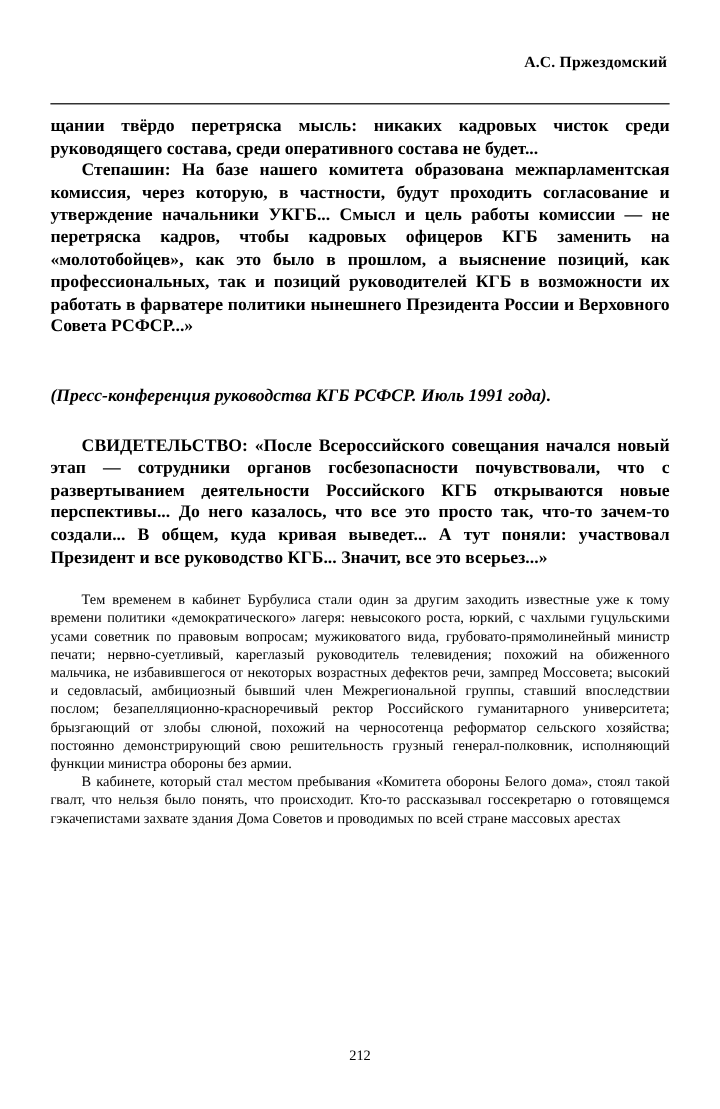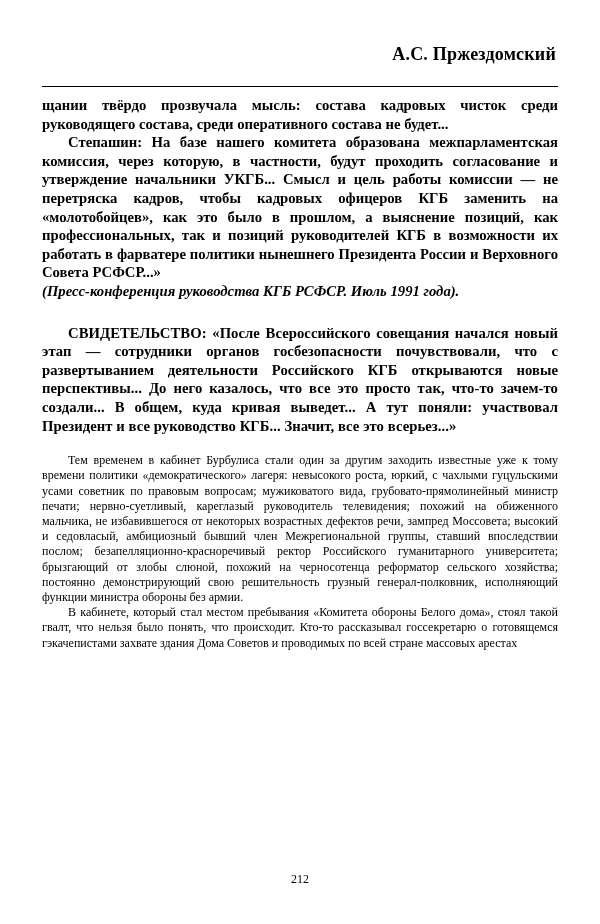--- a/index.html
+++ b/index.html
@@ -19,21 +19,21 @@
     width: 600px;
     height: 924px;
     box-sizing: border-box;
     padding: 0;
   }
   .header {
     position: absolute;
     top: 44px;
     right: 44px;
     font-family: "Liberation Serif", serif;
-    font-size: 18px;
+    font-size: 13px;
     font-weight: bold;
     letter-spacing: 0.2px;
     text-align: center;
   }
   .rule {
     position: absolute;
     top: 86px;
     left: 42px;
     width: 516px;
     height: 1px;
@@ -55,20 +55,21 @@
   }
   .bold {
     font-weight: bold;
   }
   .indent {
     text-indent: 26px;
   }
   .bolditalic {
     font-weight: bold;
     font-style: italic;
+    margin-top: 39px;
   }
   .block-gap {
     margin-top: 18px;
   }
   .block-gap-lg {
     margin-top: 23px;
   }
   .testimony {
     letter-spacing: 0.05px;
   }
@@ -90,21 +91,21 @@
 <body>
 
 <div class="page">
 
   <div class="header">А.С. Пржездомский</div>
 
   <div class="rule"></div>
 
   <div class="content">
 
-    <p class="bold">щании твёрдо прозвучала мысль: состава кадровых чисток среди руководящего состава, среди оперативного состава не будет...</p>
+    <p class="bold">щании твёрдо перетряска мысль: никаких кадровых чисток среди руководящего состава, среди оперативного состава не будет...</p>
 
     <p class="bold indent">Степашин: На базе нашего комитета образована межпарламентская комиссия, через которую, в частности, будут проходить согласование и утверждение начальники УКГБ... Смысл и цель работы комиссии — не перетряска кадров, чтобы кадровых офицеров КГБ заменить на «молотобойцев», как это было в прошлом, а выяснение позиций, как профессиональных, так и позиций руководителей КГБ в возможности их работать в фарватере политики нынешнего Президента России и Верховного Совета РСФСР...»</p>
 
     <p class="bolditalic">(Пресс-конференция руководства КГБ РСФСР. Июль 1991 года).</p>
 
     <p class="bold indent block-gap-lg testimony">СВИДЕТЕЛЬСТВО: «После Всероссийского совещания начался новый этап — сотрудники органов госбезопасности почувствовали, что с развертыванием деятельности Российского КГБ открываются новые перспективы... До него казалось, что все это просто так, что-то зачем-то создали... В общем, куда кривая выведет... А тут поняли: участвовал Президент и все руководство КГБ... Значит, все это всерьез...»</p>
 
 
     <p class="body-text indent block-gap">Тем временем в кабинет Бурбулиса стали один за другим заходить известные уже к тому времени политики «демократического» лагеря: невысокого роста, юркий, с чахлыми гуцульскими усами советник по правовым вопросам; мужиковатого вида, грубовато-прямолинейный министр печати; нервно-суетливый, кареглазый руководитель телевидения; похожий на обиженного мальчика, не избавившегося от некоторых возрастных дефектов речи, зампред Моссовета; высокий и седовласый, амбициозный бывший член Межрегиональной группы, ставший впоследствии послом; безапелляционно-красноречивый ректор Российского гуманитарного университета; брызгающий от злобы слюной, похожий на черносотенца реформатор сельского хозяйства; постоянно демонстрирующий свою решительность грузный генерал-полковник, исполняющий функции министра обороны без армии.</p>
 

